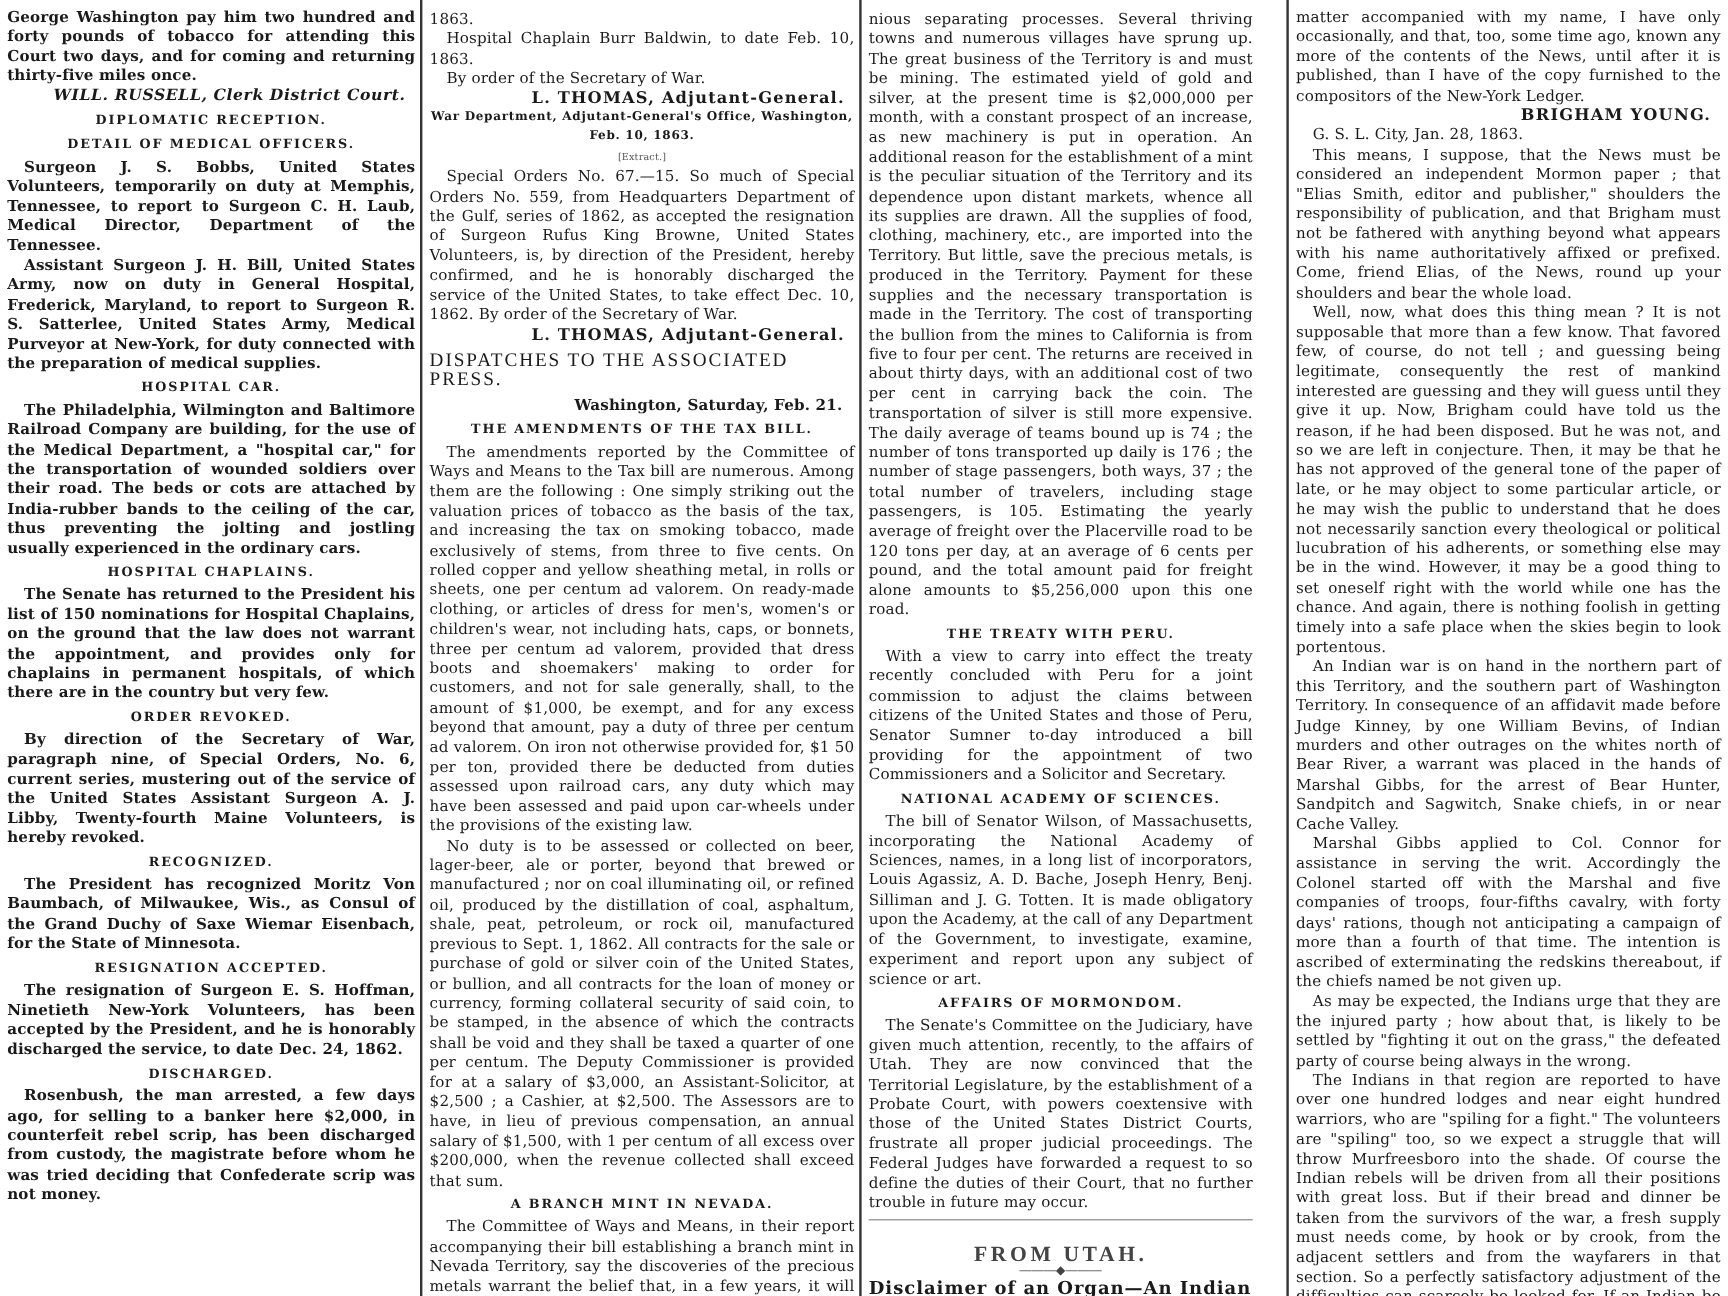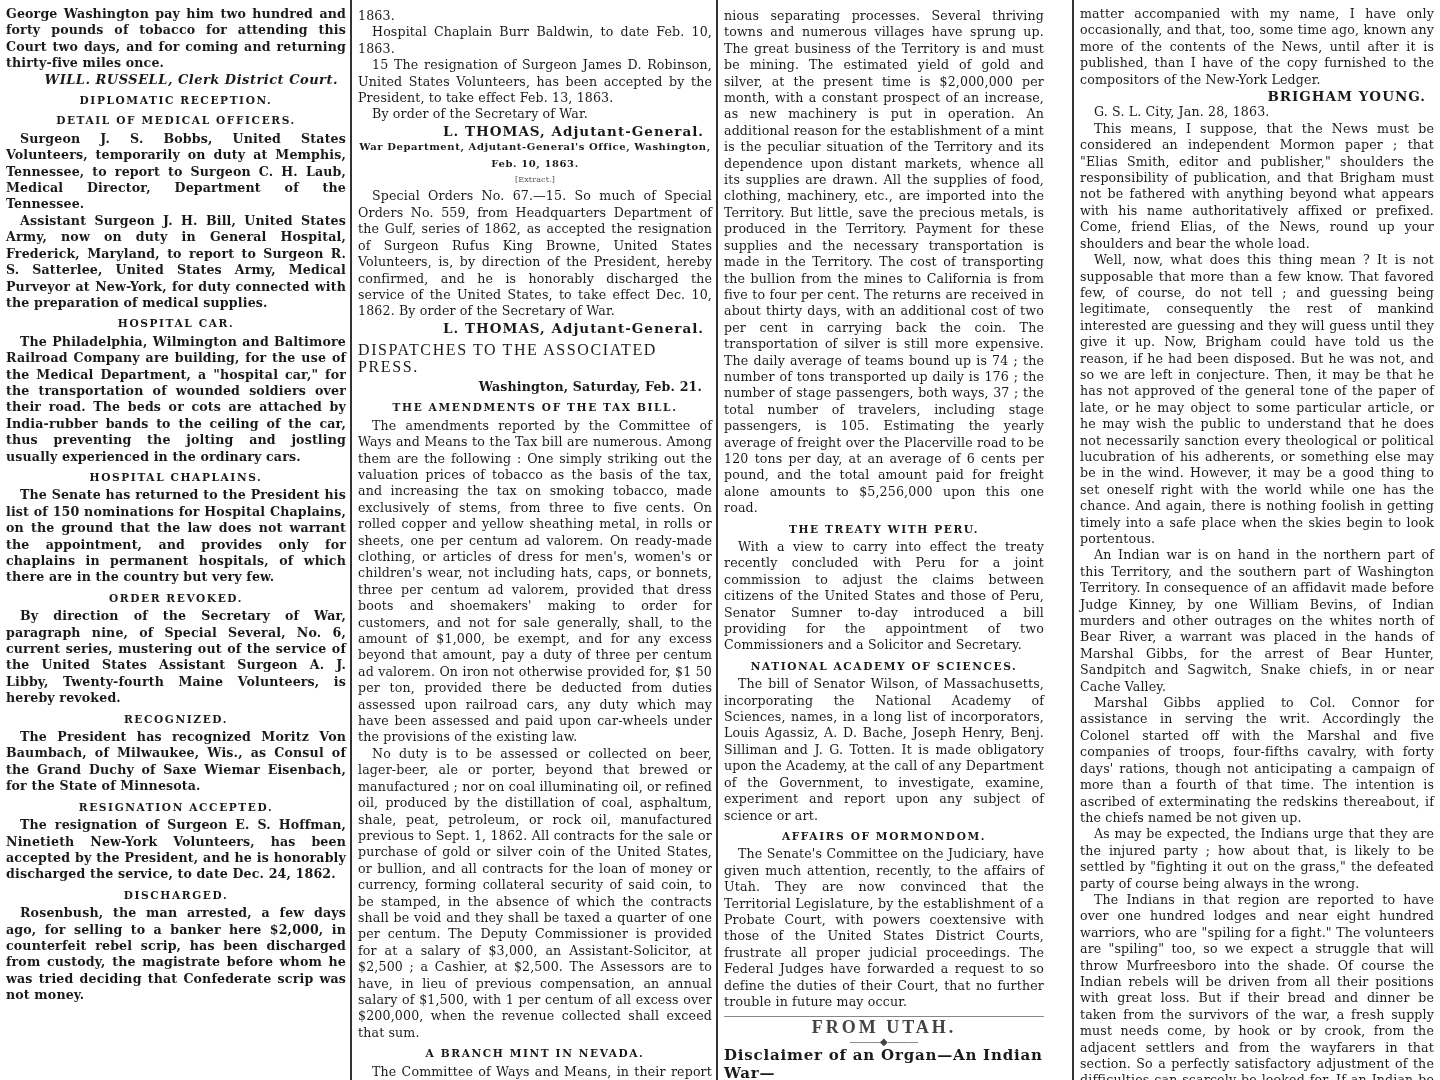--- a/index.html
+++ b/index.html
@@ -32,21 +32,21 @@
     .sig2 { text-align: right; font-weight: bold; font-size: 13.5px; padding-right: 8px; letter-spacing: 1px; }
     .dateline { text-align: right; font-weight: bold; padding-right: 10px; }
     .office { text-align: center; font-weight: bold; font-size: 10px; letter-spacing: 0.6px; }
     .extract { text-align: center; font-size: 8px; color: #555; }
     .big-hd {
       text-align: left; font-weight: normal; font-size: 16px; letter-spacing: 1.6px;
       margin: 6px 0 4px 0; font-family: "Liberation Serif", serif;
     }
     .from-utah {
       text-align: center; font-weight: bold; font-size: 18px; letter-spacing: 3px;
-      color: #444; margin: 2px 0 2px 0; font-family: "Liberation Serif", serif;
+      color: #444; margin: 20px 0 2px 0; font-family: "Liberation Serif", serif;
     }
     .orn { text-align: center; color: #444; font-size: 10px; line-height: 8px; }
     .divider { border-top: 1px solid #888; margin: 6px 0 2px 0; }
     .sub-hd { text-align: left; font-weight: bold; font-size: 15px; line-height: 18px; letter-spacing: 0.8px; }
     .corr { font-style: italic; font-weight: bold; }
     .sc { font-variant: small-caps; }
     .col2 p, .col3 p { font-weight: normal; }
     .col4 p { font-weight: normal; }
     .col1 p { font-weight: bold; }
     .col3 .utah-body p { font-weight: bold; }
@@ -62,36 +62,35 @@
         <div class="sig">WILL. RUSSELL, Clerk District Court.</div>
         <div class="hd">DIPLOMATIC RECEPTION.</div>
         <div class="hd">DETAIL OF MEDICAL OFFICERS.</div>
         <p>Surgeon J. S. Bobbs, United States Volunteers, temporarily on duty at Memphis, Tennessee, to report to Surgeon C. H. Laub, Medical Director, Department of the Tennessee.</p>
         <p>Assistant Surgeon J. H. Bill, United States Army, now on duty in General Hospital, Frederick, Maryland, to report to Surgeon R. S. Satterlee, United States Army, Medical Purveyor at New-York, for duty connected with the preparation of medical supplies.</p>
         <div class="hd">HOSPITAL CAR.</div>
         <p>The Philadelphia, Wilmington and Baltimore Railroad Company are building, for the use of the Medical Department, a "hospital car," for the transportation of wounded soldiers over their road. The beds or cots are attached by India-rubber bands to the ceiling of the car, thus preventing the jolting and jostling usually experienced in the ordinary cars.</p>
         <div class="hd">HOSPITAL CHAPLAINS.</div>
         <p>The Senate has returned to the President his list of 150 nominations for Hospital Chaplains, on the ground that the law does not warrant the appointment, and provides only for chaplains in permanent hospitals, of which there are in the country but very few.</p>
         <div class="hd">ORDER REVOKED.</div>
-        <p>By direction of the Secretary of War, paragraph nine, of Special Several, No. 6, current series, mustering out of the service of the United States Assistant Surgeon A. J. Libby, Twenty-fourth Maine Volunteers, is hereby revoked.</p>
+        <p>By direction of the Secretary of War, paragraph nine, of Special Orders, No. 6, current series, mustering out of the service of the United States Assistant Surgeon A. J. Libby, Twenty-fourth Maine Volunteers, is hereby revoked.</p>
         <div class="hd">RECOGNIZED.</div>
         <p>The President has recognized Moritz Von Baumbach, of Milwaukee, Wis., as Consul of the Grand Duchy of Saxe Wiemar Eisenbach, for the State of Minnesota.</p>
         <div class="hd">RESIGNATION ACCEPTED.</div>
         <p>The resignation of Surgeon E. S. Hoffman, Ninetieth New-York Volunteers, has been accepted by the President, and he is honorably discharged the service, to date Dec. 24, 1862.</p>
         <div class="hd">DISCHARGED.</div>
         <p>Rosenbush, the man arrested, a few days ago, for selling to a banker here $2,000, in counterfeit rebel scrip, has been discharged from custody, the magistrate before whom he was tried deciding that Confederate scrip was not money.</p>
       </div>
   </div>
   <div class="rule" style="left:350px"></div>
 
   <div class="col col2">
     <div>
         <p class="noind">1863.</p>
         <p>Hospital Chaplain Burr Baldwin, to date Feb. 10, 1863.</p>
-        <p>15 The resignation of Surgeon James D. Robinson, United States Volunteers, has been accepted by the President, to take effect Feb. 13, 1863.</p>
         <p>By order of the Secretary of War.</p>
         <div class="sig2">L. THOMAS, Adjutant-General.</div>
         <div class="office">War Department, Adjutant-General's Office, Washington, Feb. 10, 1863.</div>
         <div class="extract">[Extract.]</div>
         <p>Special Orders No. 67.—15. So much of Special Orders No. 559, from Headquarters Department of the Gulf, series of 1862, as accepted the resignation of Surgeon Rufus King Browne, United States Volunteers, is, by direction of the President, hereby confirmed, and he is honorably discharged the service of the United States, to take effect Dec. 10, 1862. By order of the Secretary of War.</p>
         <div class="sig2">L. THOMAS, Adjutant-General.</div>
         <div class="big-hd">DISPATCHES TO THE ASSOCIATED PRESS.</div>
         <div class="dateline">Washington, Saturday, Feb. 21.</div>
         <div class="hd">THE AMENDMENTS OF THE TAX BILL.</div>
         <p>The amendments reported by the Committee of Ways and Means to the Tax bill are numerous. Among them are the following : One simply striking out the valuation prices of tobacco as the basis of the tax, and increasing the tax on smoking tobacco, made exclusively of stems, from three to five cents. On rolled copper and yellow sheathing metal, in rolls or sheets, one per centum ad valorem. On ready-made clothing, or articles of dress for men's, women's or children's wear, not including hats, caps, or bonnets, three per centum ad valorem, provided that dress boots and shoemakers' making to order for customers, and not for sale generally, shall, to the amount of $1,000, be exempt, and for any excess beyond that amount, pay a duty of three per centum ad valorem. On iron not otherwise provided for, $1 50 per ton, provided there be deducted from duties assessed upon railroad cars, any duty which may have been assessed and paid upon car-wheels under the provisions of the existing law.</p>

